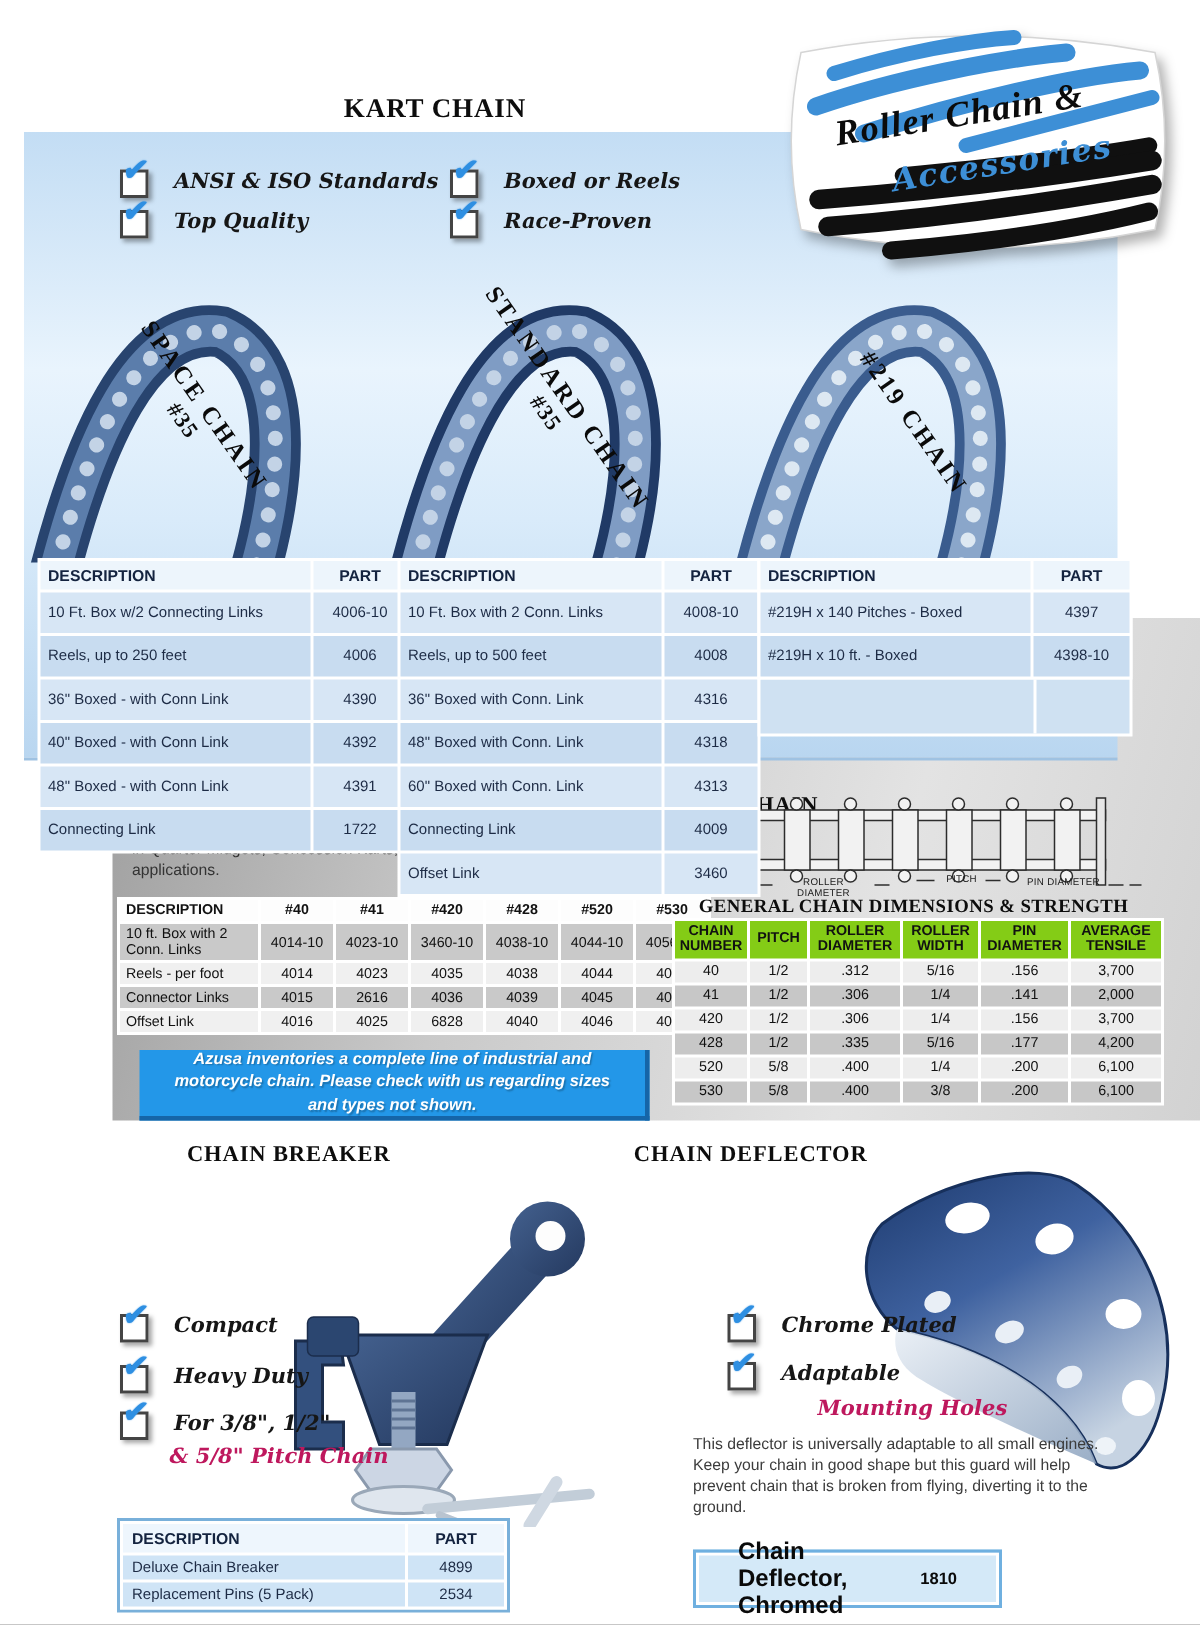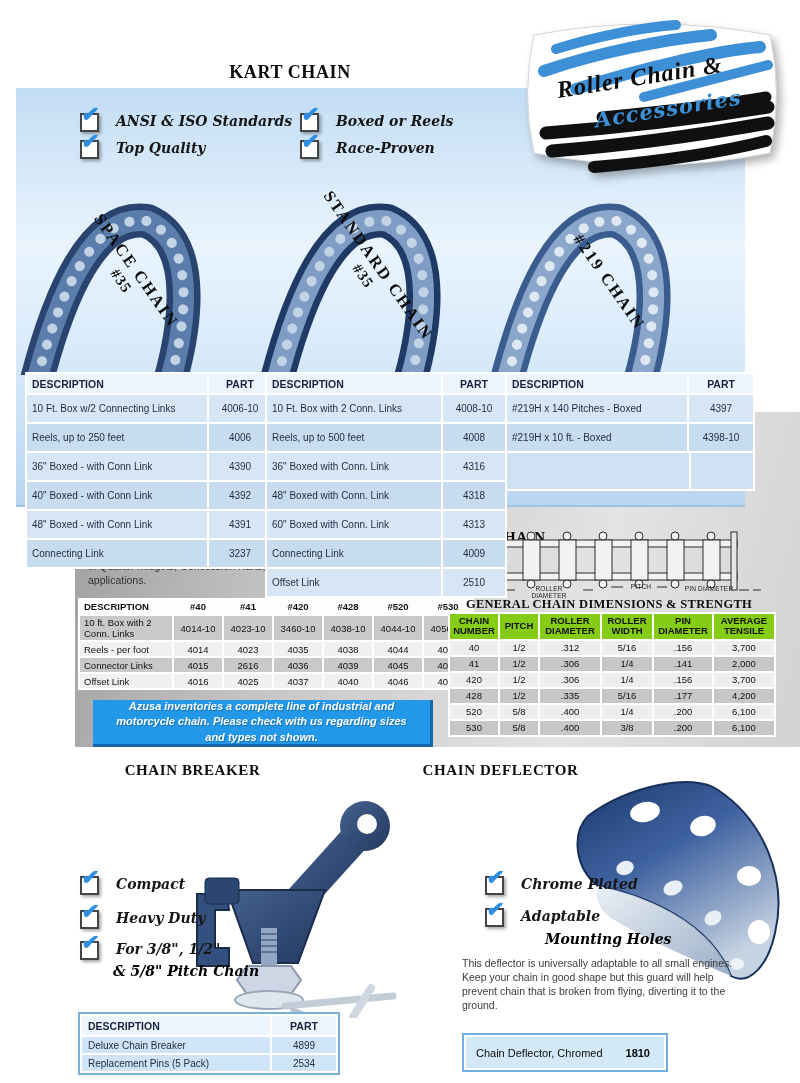--- a/index.html
+++ b/index.html
@@ -32,21 +32,21 @@
 
   
   .feature{position:absolute;z-index:4;display:flex;align-items:flex-start;}
   .checkbox{width:15px;height:15px;background:#fff;border:2px solid #444;box-shadow:2px 2px 3px rgba(0,0,0,.35);
       position:relative;flex:0 0 auto;}
   .checkmark{position:absolute;left:0px;top:-11px;color:#2e8fe2;font-size:20px;font-weight:bold;
       transform:skewX(-8deg);text-shadow:0 0 1px #2e8fe2;line-height:1;}
   .feature-label{margin-left:17px;font-family:"DejaVu Serif",serif;font-style:italic;font-weight:600;
       font-size:14px;color:#161616;white-space:nowrap;}
   .feature-cont{position:absolute;z-index:4;font-family:"DejaVu Serif",serif;font-style:italic;font-weight:600;
-      font-size:14px;color:#000000;white-space:nowrap;}
+      font-size:14px;color:#be185d;white-space:nowrap;}
 
   
   .chain{position:absolute;width:232px;height:193px;z-index:3;}
   .c-outer{fill:none;stroke:#28446f;stroke-width:34;stroke-linecap:round;}
   .c-mid{fill:none;stroke:#5b7dab;stroke-width:21;stroke-linecap:round;}
   .c-dots{fill:none;stroke:#c3d3e6;stroke-width:10;stroke-linecap:round;stroke-dasharray:0.1 17;}
   .chain.v2 .c-outer{stroke:#203a66;} .chain.v2 .c-mid{stroke:#7f9cc4;}
   .chain.v3 .c-outer{stroke:#3a5c8e;} .chain.v3 .c-mid{stroke:#8aa6ca;} .chain.v3 .c-dots{stroke:#dde8f2;}
   .chain-label{position:absolute;transform:rotate(55deg);transform-origin:center;
       font-family:"Liberation Serif",serif;font-weight:bold;color:#0a0a0a;text-align:center;width:190px;z-index:4;}
@@ -105,22 +105,22 @@
 
   .btable-wrap{position:absolute;left:78px;top:1012px;width:258px;border:2px solid #79b0da;background:#fff;z-index:3;}
   table.btable{border-collapse:separate;border-spacing:2px;background:#fff;font-size:10px;color:#1d2b45;width:100%;}
   table.btable th{background:#eef6fd;color:#14233f;font-weight:bold;text-align:left;height:17px;padding:1px 6px;font-size:10.5px;}
   table.btable td{background:#cfe4f6;height:14px;padding:1px 6px;}
   table.btable th:last-child,table.btable td:last-child{width:52px;text-align:center;}
 
   #chromed-box{position:absolute;left:462px;top:1033px;width:202px;height:35px;z-index:3;
       background:#d4e9f8;border:2px solid #6fb0e0;box-shadow:inset 0 0 0 2px #fff;
       display:flex;align-items:center;}
-  #chromed-box .lbl{font-weight:normal;font-size:11px;padding-left:12px;color:#0a0a0a;}
-  #chromed-box .prt{font-weight:bold;font-size:11px;margin-left:auto;padding-right:16px;color:#0a0a0a;}
+  #chromed-box .lbl{font-weight:bold;font-size:16px;padding-left:28px;color:#0a0a0a;}
+  #chromed-box .prt{font-weight:bold;font-size:11px;margin-left:auto;padding-right:28px;color:#0a0a0a;}
 </style>
 </head>
 <body>
 
 <div id="page">
 
   <div class="gray-panel"></div>
   <div class="blue-panel"></div>
 
   <div id="kart-title" class="h-serif">KART CHAIN</div>
@@ -233,21 +233,21 @@
         <tr>
           <td>40" Boxed - with Conn Link</td>
           <td>4392</td>
         </tr>
         <tr>
           <td>48" Boxed - with Conn Link</td>
           <td>4391</td>
         </tr>
         <tr>
           <td>Connecting Link</td>
-          <td>3237</td>
+          <td>1722</td>
         </tr>
       </tbody>
     </table>
   <table id="t-standard" class="ptable">
       <thead>
         <tr>
           <th>DESCRIPTION</th>
           <th>PART</th>
         </tr>
       </thead>
@@ -271,21 +271,21 @@
         <tr>
           <td>60" Boxed with Conn. Link</td>
           <td>4313</td>
         </tr>
         <tr>
           <td>Connecting Link</td>
           <td>4009</td>
         </tr>
         <tr>
           <td>Offset Link</td>
-          <td>2510</td>
+          <td>3460</td>
         </tr>
       </tbody>
     </table>
   <div id="t3wrap">
     <table id="t-219" class="ptable">
         <thead>
           <tr>
             <th>DESCRIPTION</th>
             <th>PART</th>
           </tr>
@@ -391,21 +391,21 @@
           <td>2616</td>
           <td>4036</td>
           <td>4039</td>
           <td>4045</td>
           <td>4057</td>
         </tr>
         <tr>
           <td>Offset Link</td>
           <td>4016</td>
           <td>4025</td>
-          <td>4037</td>
+          <td>6828</td>
           <td>4040</td>
           <td>4046</td>
           <td>4058</td>
         </tr>
       </tbody>
     </table>
 
   <div id="dims-title" class="h-serif">GENERAL CHAIN DIMENSIONS &amp; STRENGTH</div>
   <table id="t-dims" class="gtable">
       <thead>

